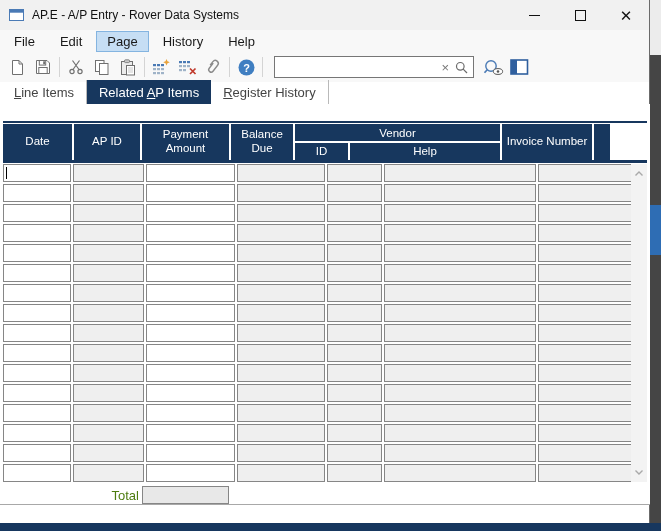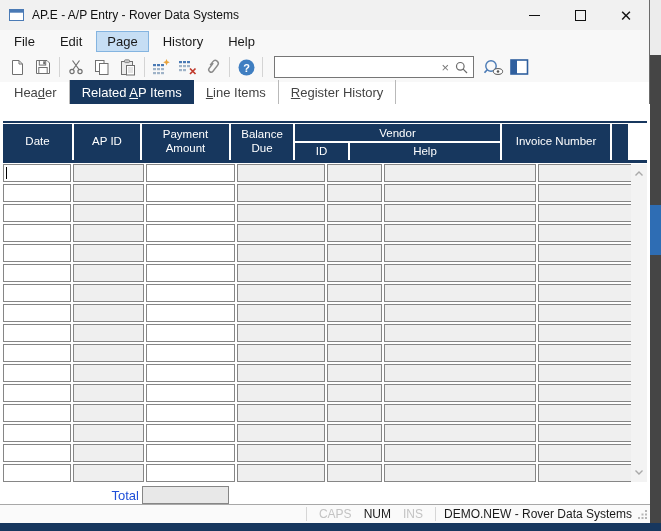--- a/index.html
+++ b/index.html
@@ -63,21 +63,21 @@
   .gcell.readonly{background:#efefef;}
   .caret{position:absolute;left:2px;top:2px;width:1px;height:12px;background:#000;}
 
   
   .vscroll{position:absolute;left:631px;top:60px;width:16px;height:318px;background:#f3f3f3;}
   .vs-arrow{position:absolute;left:0;width:16px;height:15px;display:flex;align-items:center;justify-content:center;}
   .vs-up{top:2px;}
   .vs-down{bottom:2px;}
 
   
-  .total-label{position:absolute;left:3px;top:384px;width:136px;font-size:13px;color:#1d4ed8;text-align:right;}
+  .total-label{position:absolute;left:3px;top:384px;width:136px;font-size:13px;color:#4d7c0f;text-align:right;}
   .total-box{position:absolute;left:142px;top:382px;width:85px;height:16px;background:#e8e8e8;border:1px solid #868686;}
 
   
   .statusbar{position:absolute;left:0;top:505px;width:650px;height:18px;background:#fafafa;display:flex;align-items:center;justify-content:flex-end;font-size:12px;}
   .sb-sep{width:1px;height:14px;background:#d6d6d6;margin:0 6px;}
   .sb-ind{margin:0 6px;color:#1a1a1a;}
   .sb-ind.dim{color:#c3c3c3;}
   .sb-session{margin:0 6px 0 2px;color:#1a1a1a;white-space:nowrap;}
   .sb-grip{margin-right:2px;display:flex;}
 </style>
@@ -230,27 +230,24 @@
       <span class="tb-btn">
         <svg width="19" height="16" viewBox="0 0 19 16">
             <rect x="1" y="1" width="16.5" height="14" fill="#fff" stroke="#2f5f9e" stroke-width="1.6"></rect>
             <rect x="1" y="1" width="6" height="14" fill="#2f5f9e"></rect>
           </svg>
       </span>
     </div>
 
     <div class="tabbar">
       <span class="tab">
-          <span><span>Hea</span><span class="u">d</span><span>er</span></span>
+          <span><span class="u">L</span><span>ine Items</span></span>
         </span>
       <span class="tab selected">
           <span><span>Related </span><span class="u">A</span><span>P Items</span></span>
-        </span>
-      <span class="tab">
-          <span><span class="u">L</span><span>ine Items</span></span>
         </span>
       <span class="tab">
           <span><span class="u">R</span><span>egister History</span></span>
         </span>
     </div>
 
     <div class="gridarea">
       <div class="grid-topline"></div>
       <div class="grid-header">
         <div class="hcell" style="width: 69px;">
@@ -269,21 +266,21 @@
           <div class="hgroup-top">Vendor</div>
           <div class="hgroup-bottom">
             <div class="hcell sub" style="width: 53px;">
                 <span>ID</span>
               </div>
             <div class="hcell sub" style="width: 150px;">
                 <span>Help</span>
               </div>
           </div>
         </div>
-        <div class="hcell" style="width: 108px;">
+        <div class="hcell" style="width: 90px;">
             <span>Invoice Number</span>
           </div>
         <div class="hcell partial"></div>
       </div>
       <div class="grid-bottomline"></div>
 
       <div class="grid-body">
           <div class="grow">
             <div class="gcell editable" style="width: 66px;">
               <span class="caret"></span>
@@ -442,35 +439,15 @@
           <svg width="10" height="7" viewBox="0 0 10 7">
               <path d="M1.5 1.5 L5 5 L8.5 1.5" fill="none" stroke="#a9a9a9" stroke-width="1.4"></path>
             </svg>
         </span>
       </div>
 
       <div class="total-label">Total</div>
       <div class="total-box"></div>
     </div>
 
-    <div class="statusbar">
-      <span class="sb-sep"></span>
-      <span class="sb-ind dim">CAPS</span>
-      <span class="sb-ind">NUM</span>
-      <span class="sb-ind dim">INS</span>
-      <span class="sb-sep"></span>
-      <span class="sb-session">DEMO.NEW - Rover Data Systems</span>
-      <span class="sb-grip">
-        <svg width="10" height="10" viewBox="0 0 10 10">
-            <g fill="#b5b5b5">
-              <rect x="7" y="1" width="2" height="2"></rect>
-              <rect x="7" y="4.5" width="2" height="2"></rect>
-              <rect x="3.5" y="4.5" width="2" height="2"></rect>
-              <rect x="7" y="8" width="2" height="2"></rect>
-              <rect x="3.5" y="8" width="2" height="2"></rect>
-              <rect x="0" y="8" width="2" height="2"></rect>
-            </g>
-          </svg>
-      </span>
-    </div>
 
   </div>
 </div>
 
 </body></html>

